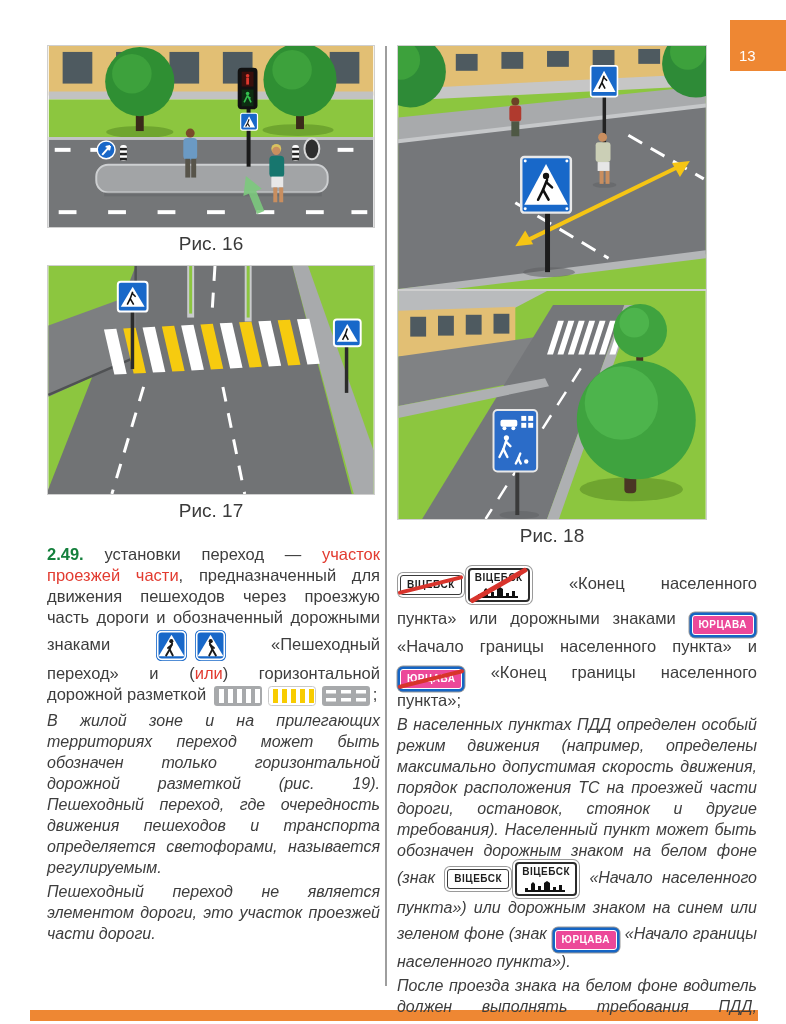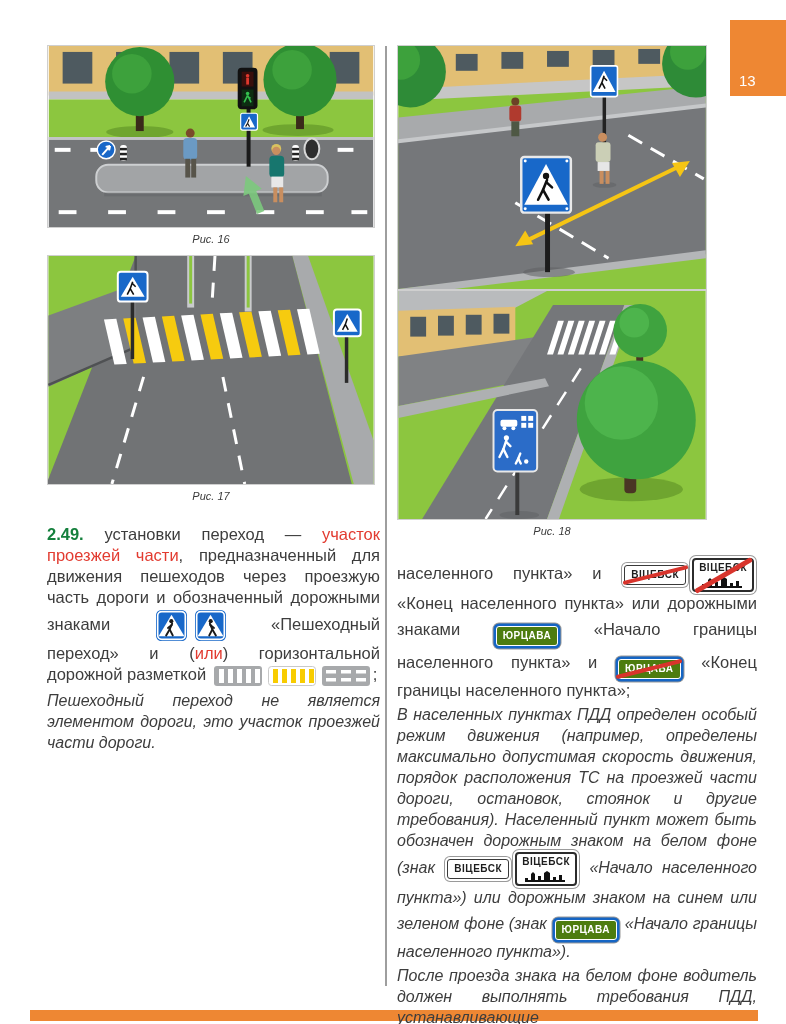--- a/index.html
+++ b/index.html
@@ -2,49 +2,49 @@
 <html lang="ru"><head>
 <meta charset="utf-8">
 <style>
   * { margin:0; padding:0; box-sizing:border-box; }
   html,body { background:#ffffff; }
   #page {
     position:relative; width:786px; height:1024px; background:#fff; overflow:hidden;
     font-family:"Liberation Sans","DejaVu Sans",sans-serif; color:#3d3d3d;
   }
   
-  #page-tab { position:absolute; left:730px; top:20px; width:56px; height:76px; }
+  #page-tab { position:absolute; left:730px; top:20px; width:56px; height:51px; }
   #page-num { position:absolute; left:9px; bottom:7px; color:#fff; font-size:15px; }
   #col-divider { position:absolute; left:385px; top:46px; width:2px; height:940px; background:#9e9e9e; }
   #bottom-rule { position:absolute; left:30px; top:1010px; width:728px; height:11px; }
 
   
   #col-left  { position:absolute; left:47px;  top:45px; width:333px; }
   #col-right { position:absolute; left:397px; top:45px; width:360px; }
 
   .fig { display:block; }
   .fig svg { display:block; border:1px solid #cfcfcf; background:#fff; }
-  .fig figcaption { font-style:italic; font-size:11px; color:#3a3a3a; text-align:center; padding:5px 0 10px; }
+  .fig figcaption { font-size:19px; color:#3a3a3a; text-align:center; padding:5px 0 10px; }
   .figw328 figcaption { width:328px; }
   .figw310 figcaption { width:310px; }
 
   .tcol { text-align:justify; font-size:16.5px; line-height:21px; }
   .tcol p { margin:0 0 3px; }
   .para b { color:#15803d; }
   .red { color:#e23b30; }
   .note { font-style:italic; font-size:16px; line-height:21px; }
   #left-text { margin-top:12px; }
   #right-text { margin-top:10px; }
 
   
   .sgn { display:inline-block; vertical-align:middle; position:relative; margin:1px 3px; }
   .sgn-txt { display:block; font-weight:bold; font-style:normal; font-size:10px; letter-spacing:.5px; line-height:1; }
   .sgn-white { background:#fff; color:#1d1d1d; border:1.5px solid #3a3a3a; border-radius:3px;
                padding:4px 6px; box-shadow:0 0 0 2px #fff, 0 0 0 3px #9a9a9a; }
-  .sgn-blue  { background:#4d7c0f; color:#fff; border:1.5px solid #fff; border-radius:3px;
+  .sgn-blue  { background:#ec4899; color:#fff; border:1.5px solid #fff; border-radius:3px;
                padding:4px 6px; box-shadow:0 0 0 2.5px #1565c4, 0 0 0 3.5px #9a9a9a;margin-top:12px; }
   .sgn-sil   { background:#fff; color:#1d1d1d; border:2px solid #2c2c2c; border-radius:4px;
                padding:3px 5px 2px; box-shadow:0 0 0 2px #fff, 0 0 0 3px #9a9a9a; text-align:center; }
   .sgn-sil .sgn-txt { margin-bottom:2px; }
   .skyline { display:block; margin:0 auto; }
   .redline { position:absolute; left:-6%; right:-6%; top:50%; height:4px; margin-top:-2px;
              background:#d8342c; border-radius:2px; transform:rotate(-14deg); z-index:3; }
   .redline.steep { transform:rotate(-30deg); height:4.5px; }
   .ped svg { display:block; }
   .mark svg { display:block; }
@@ -238,20 +238,21 @@
               <rect width="48" height="20" rx="3" fill="#a7a9ab"></rect>
               <g fill="#fff">
                 <rect x="4" y="4" width="10" height="3.5"></rect>
                 <rect x="19" y="4" width="10" height="3.5"></rect>
                 <rect x="34" y="4" width="10" height="3.5"></rect>
                 <rect x="4" y="12" width="10" height="3.5"></rect>
                 <rect x="19" y="12" width="10" height="3.5"></rect>
                 <rect x="34" y="12" width="10" height="3.5"></rect>
               </g>
             </svg></span><span>;</span></p>
+      <p class="note">В жилой зоне и на прилегающих территориях переход может быть обозначен только горизонтальной дорожной разметкой (рис. 19). Пешеходный переход, где очередность движения пешеходов и транспорта определяется светофорами, называется регулируемым.</p>
       <p class="note">Пешеходный переход не является элементом дороги, это участок проезжей части дороги.</p>
 
     </div>
   </div>
 
   <div id="col-right">
 
     <figure class="fig figw310">
       <svg viewBox="0 0 310 245" width="310" height="245">
         <rect width="310" height="245" fill="#8cc63f"></rect>
@@ -376,21 +377,21 @@
         <circle cx="244" cy="40" r="27" fill="#3fa33f"></circle>
           <circle cx="238" cy="32" r="15" fill="#4db44c"></circle>
         <rect x="228" y="150" width="12" height="54" rx="4" fill="#4a3524"></rect>
         <circle cx="240" cy="130" r="60" fill="#3fa33f"></circle>
         <circle cx="225" cy="113" r="37" fill="#4db44c"></circle>
       </svg>
       <figcaption>Рис. 18</figcaption>
     </figure>
 
     <div id="right-text" class="tcol">
-      <p class="para"><span>населенного пункта» и </span><span class="sgn sgn-white"><span class="sgn-txt">ВІЦЕБСК</span><span class="redline"></span></span><span class="sgn sgn-sil"><span class="sgn-txt">ВІЦЕБСК</span><svg class="skyline" viewBox="0 0 42 13" width="42" height="13">
+      <p class="para"><span class="sgn sgn-white"><span class="sgn-txt">ВІЦЕБСК</span><span class="redline"></span></span><span class="sgn sgn-sil"><span class="sgn-txt">ВІЦЕБСК</span><svg class="skyline" viewBox="0 0 42 13" width="42" height="13">
               <polygon fill="#111" points="0,13 0,9 3,9 3,11 6,11 6,5 8,3 10,5 10,11 13,11 13,7 16,7 16,11 19,11 19,4 22,2 25,4 25,11 28,11 28,8 31,8 31,11 34,11 34,6 37,6 37,11 40,11 40,13"></polygon>
             </svg><span class="redline steep"></span></span><span> «Конец населенного пункта» или дорожными знаками </span><span class="sgn sgn-blue"><span class="sgn-txt">ЮРЦАВА</span></span><span> «Начало границы населенного пункта» и </span><span class="sgn sgn-blue"><span class="sgn-txt">ЮРЦАВА</span><span class="redline"></span></span><span> «Конец границы населенного пункта»;</span></p>
       <p class="note"><span>В населенных пунктах ПДД определен особый режим движения (например, определены максимально допустимая скорость движения, порядок расположения ТС на проезжей части дороги, остановок, стоянок и другие требования). Населенный пункт может быть обозначен дорожным знаком на белом фоне (знак </span><span class="sgn sgn-white"><span class="sgn-txt">ВІЦЕБСК</span></span><span class="sgn sgn-sil"><span class="sgn-txt">ВІЦЕБСК</span><svg class="skyline" viewBox="0 0 42 13" width="42" height="13">
               <polygon fill="#111" points="0,13 0,9 3,9 3,11 6,11 6,5 8,3 10,5 10,11 13,11 13,7 16,7 16,11 19,11 19,4 22,2 25,4 25,11 28,11 28,8 31,8 31,11 34,11 34,6 37,6 37,11 40,11 40,13"></polygon>
             </svg></span><span> «Начало населенного пункта») или дорожным знаком на синем или зеленом фоне (знак </span><span class="sgn sgn-blue"><span class="sgn-txt">ЮРЦАВА</span></span><span> «Начало границы населенного пункта»).</span></p>
       <p class="note">После проезда знака на белом фоне водитель должен выполнять требования ПДД, устанавливающие</p>
     </div>
   </div>
 </div>
 

